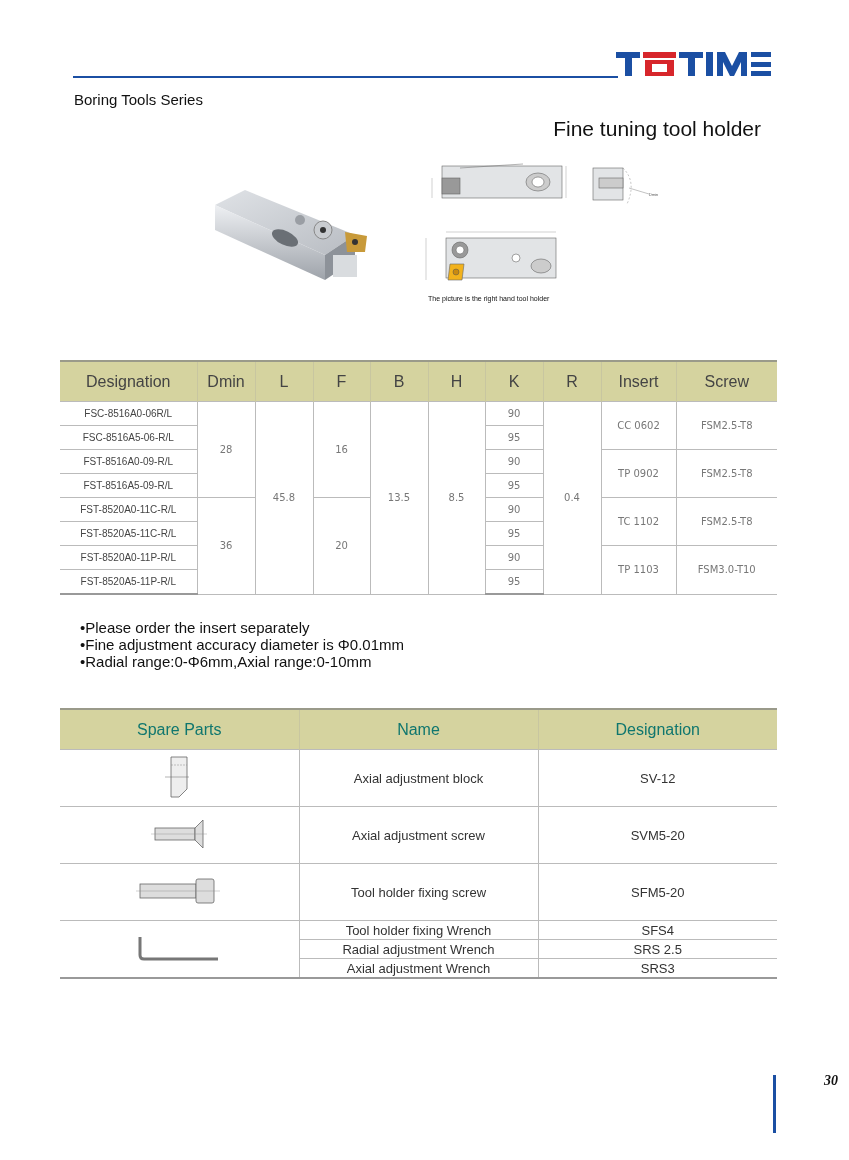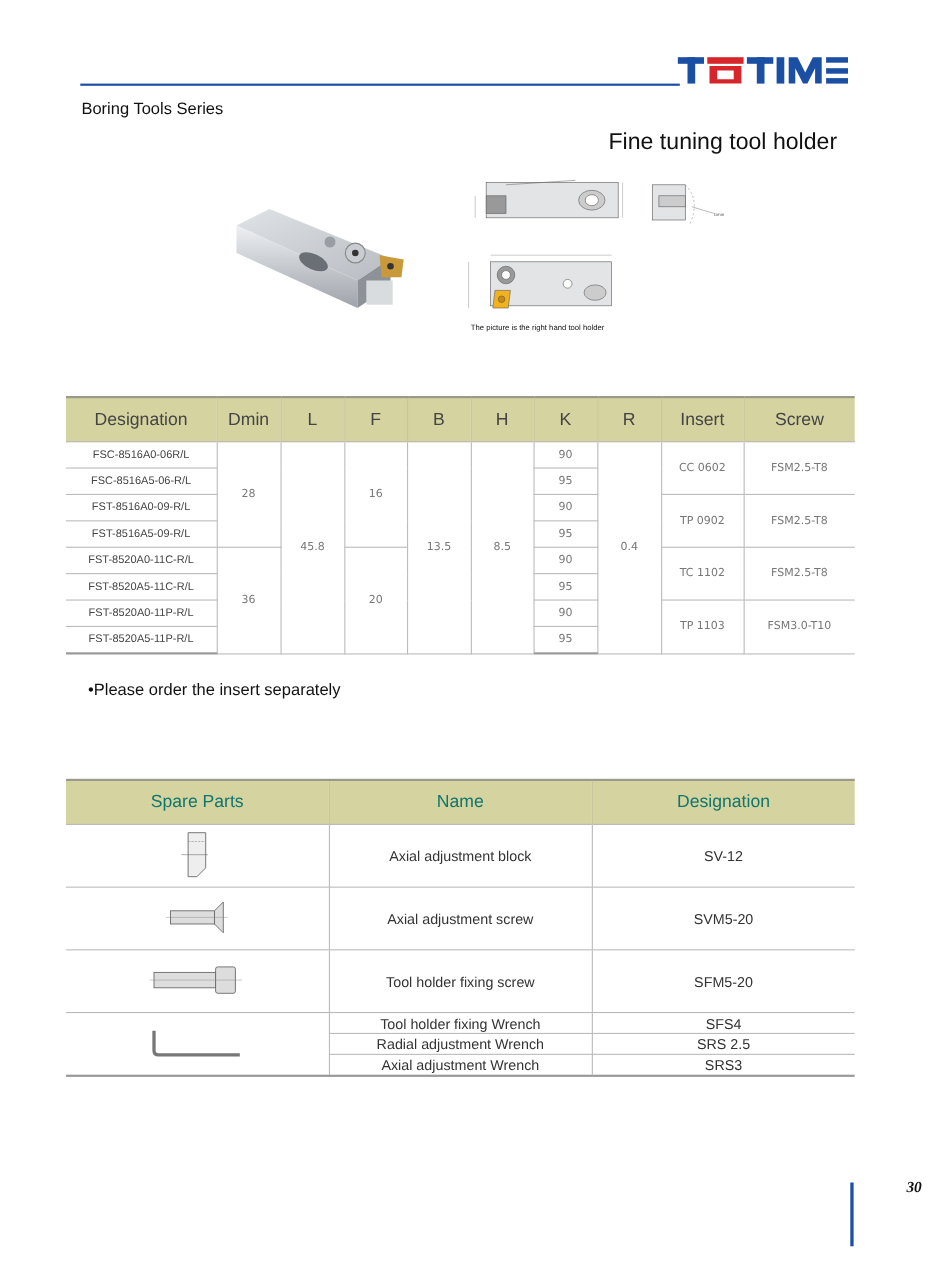--- a/index.html
+++ b/index.html
@@ -196,20 +196,22 @@
     </tr>
     <tr>
       <td class="des">FST-8520A5-11P-R/L</td>
       <td>95</td>
     </tr>
   </tbody>
 </table>
 
 <div class="abs" id="notes">
   <div>•Please order the insert separately</div>
+  <div>•Fine adjustment accuracy diameter is Φ0.01mm</div>
+  <div>•Radial range:0-Φ6mm,Axial range:0-10mm</div>
 </div>
 
 <table id="parts-table">
   <colgroup>
       <col style="width:239px">
       <col style="width:239px">
       <col style="width:239px">
     </colgroup>
   <thead>
     <tr>

